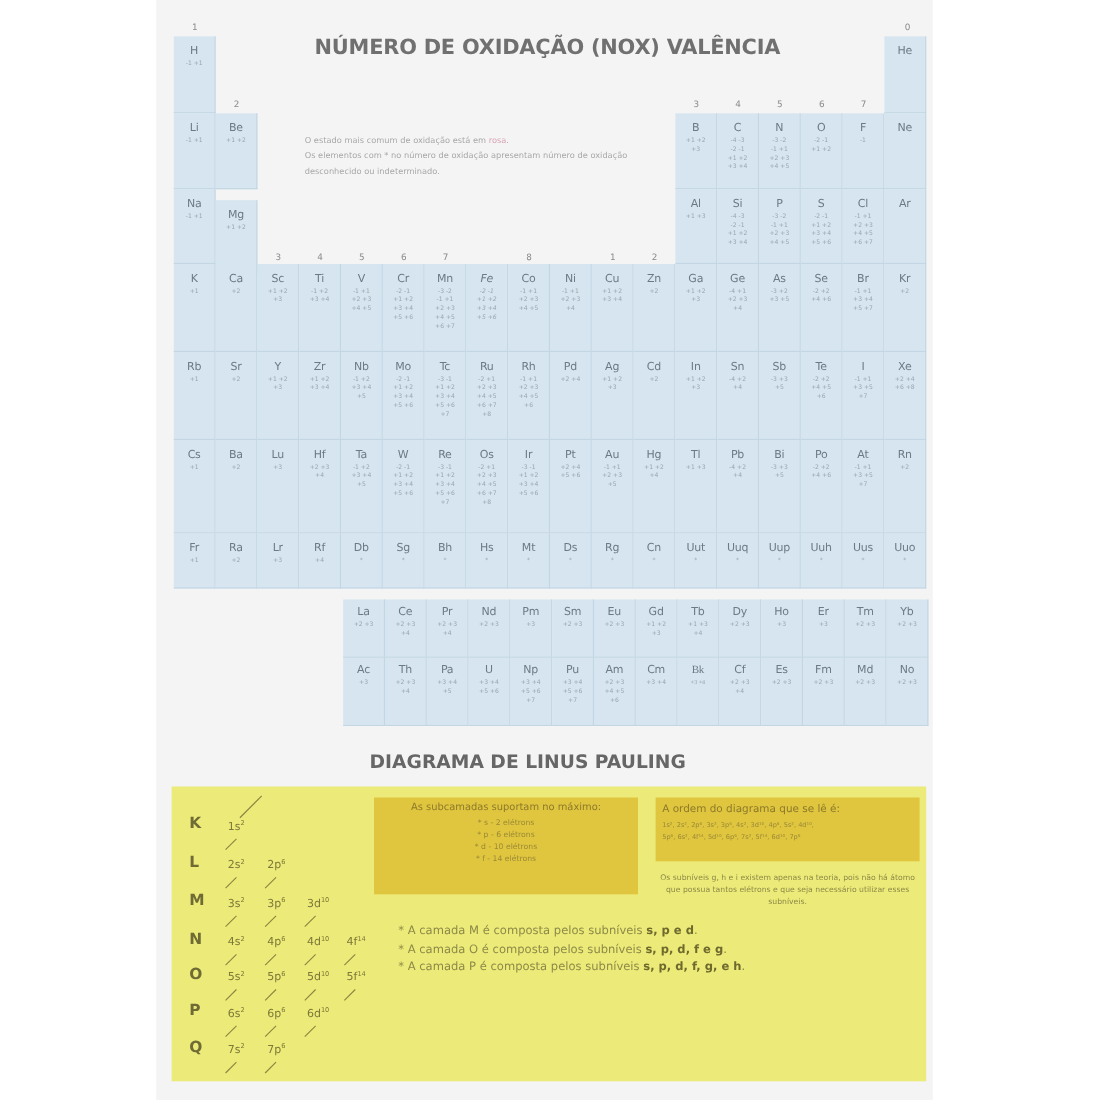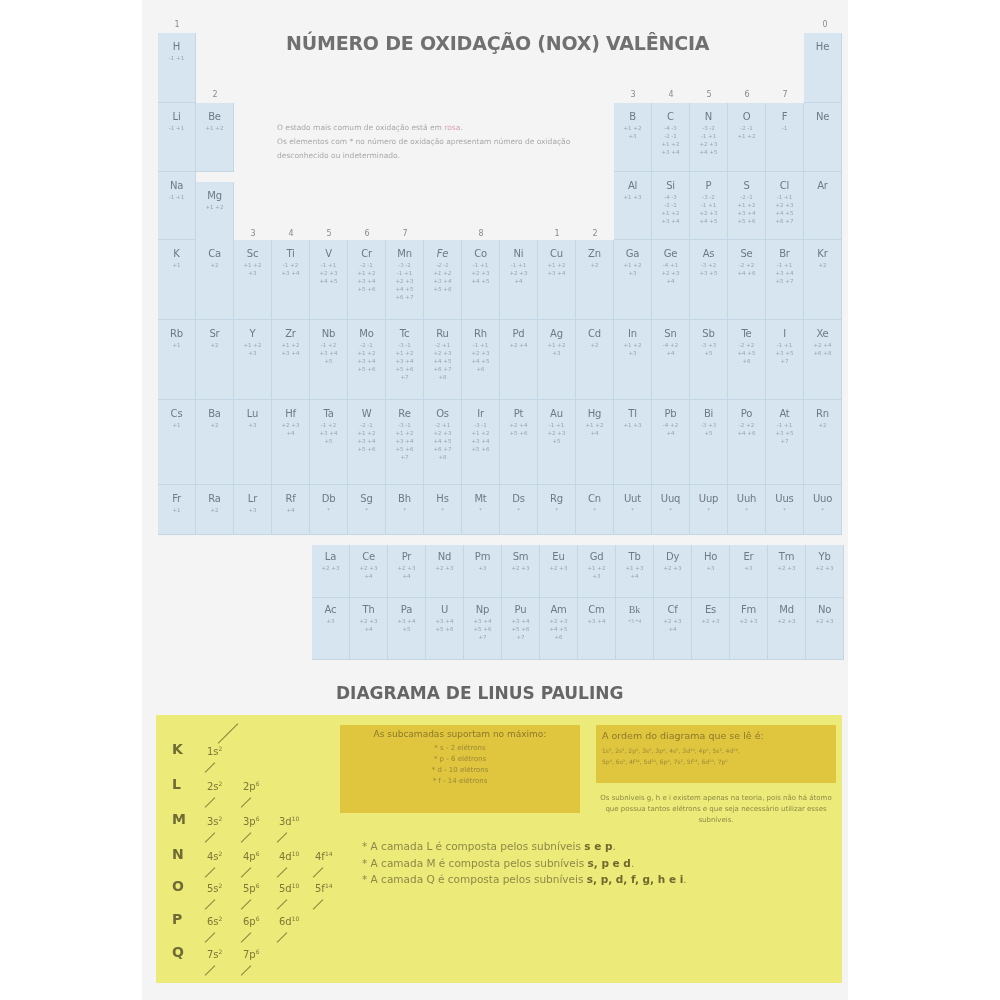--- a/index.html
+++ b/index.html
@@ -708,16 +708,16 @@
 
 <div class="box" style="left:596px;top:725px;width:240px;height:58px">
   <div class="box-title" style="margin-top:5px;text-align:left;padding-left:6px;font-size:9.5px">A ordem do diagrama que se lê é:</div>
   <div class="box-line" style="text-align:left;padding-left:6px;margin-top:4px;font-size:6px">1s², 2s², 2p⁶, 3s², 3p⁶, 4s², 3d¹⁰, 4p⁶, 5s², 4d¹⁰,</div>
   <div class="box-line" style="text-align:left;padding-left:6px;font-size:6px">5p⁶, 6s², 4f¹⁴, 5d¹⁰, 6p⁶, 7s², 5f¹⁴, 6d¹⁰, 7p⁶</div>
 </div>
 
 <div class="side-note">Os subníveis g, h e i existem apenas na teoria, pois não há átomo que possua tantos elétrons e que seja necessário utilizar esses subníveis.</div>
 
 <div class="rules" id="rules">
-    <div><span>* A camada L é composta pelos subníveis </span><b>s e p</b><span>.</span></div>
     <div><span>* A camada M é composta pelos subníveis </span><b>s, p e d</b><span>.</span></div>
-    <div><span>* A camada Q é composta pelos subníveis </span><b>s, p, d, f, g, h e i</b><span>.</span></div>
+    <div><span>* A camada O é composta pelos subníveis </span><b>s, p, d, f e g</b><span>.</span></div>
+    <div><span>* A camada P é composta pelos subníveis </span><b>s, p, d, f, g, e h</b><span>.</span></div>
   </div>
 
 </body></html>

